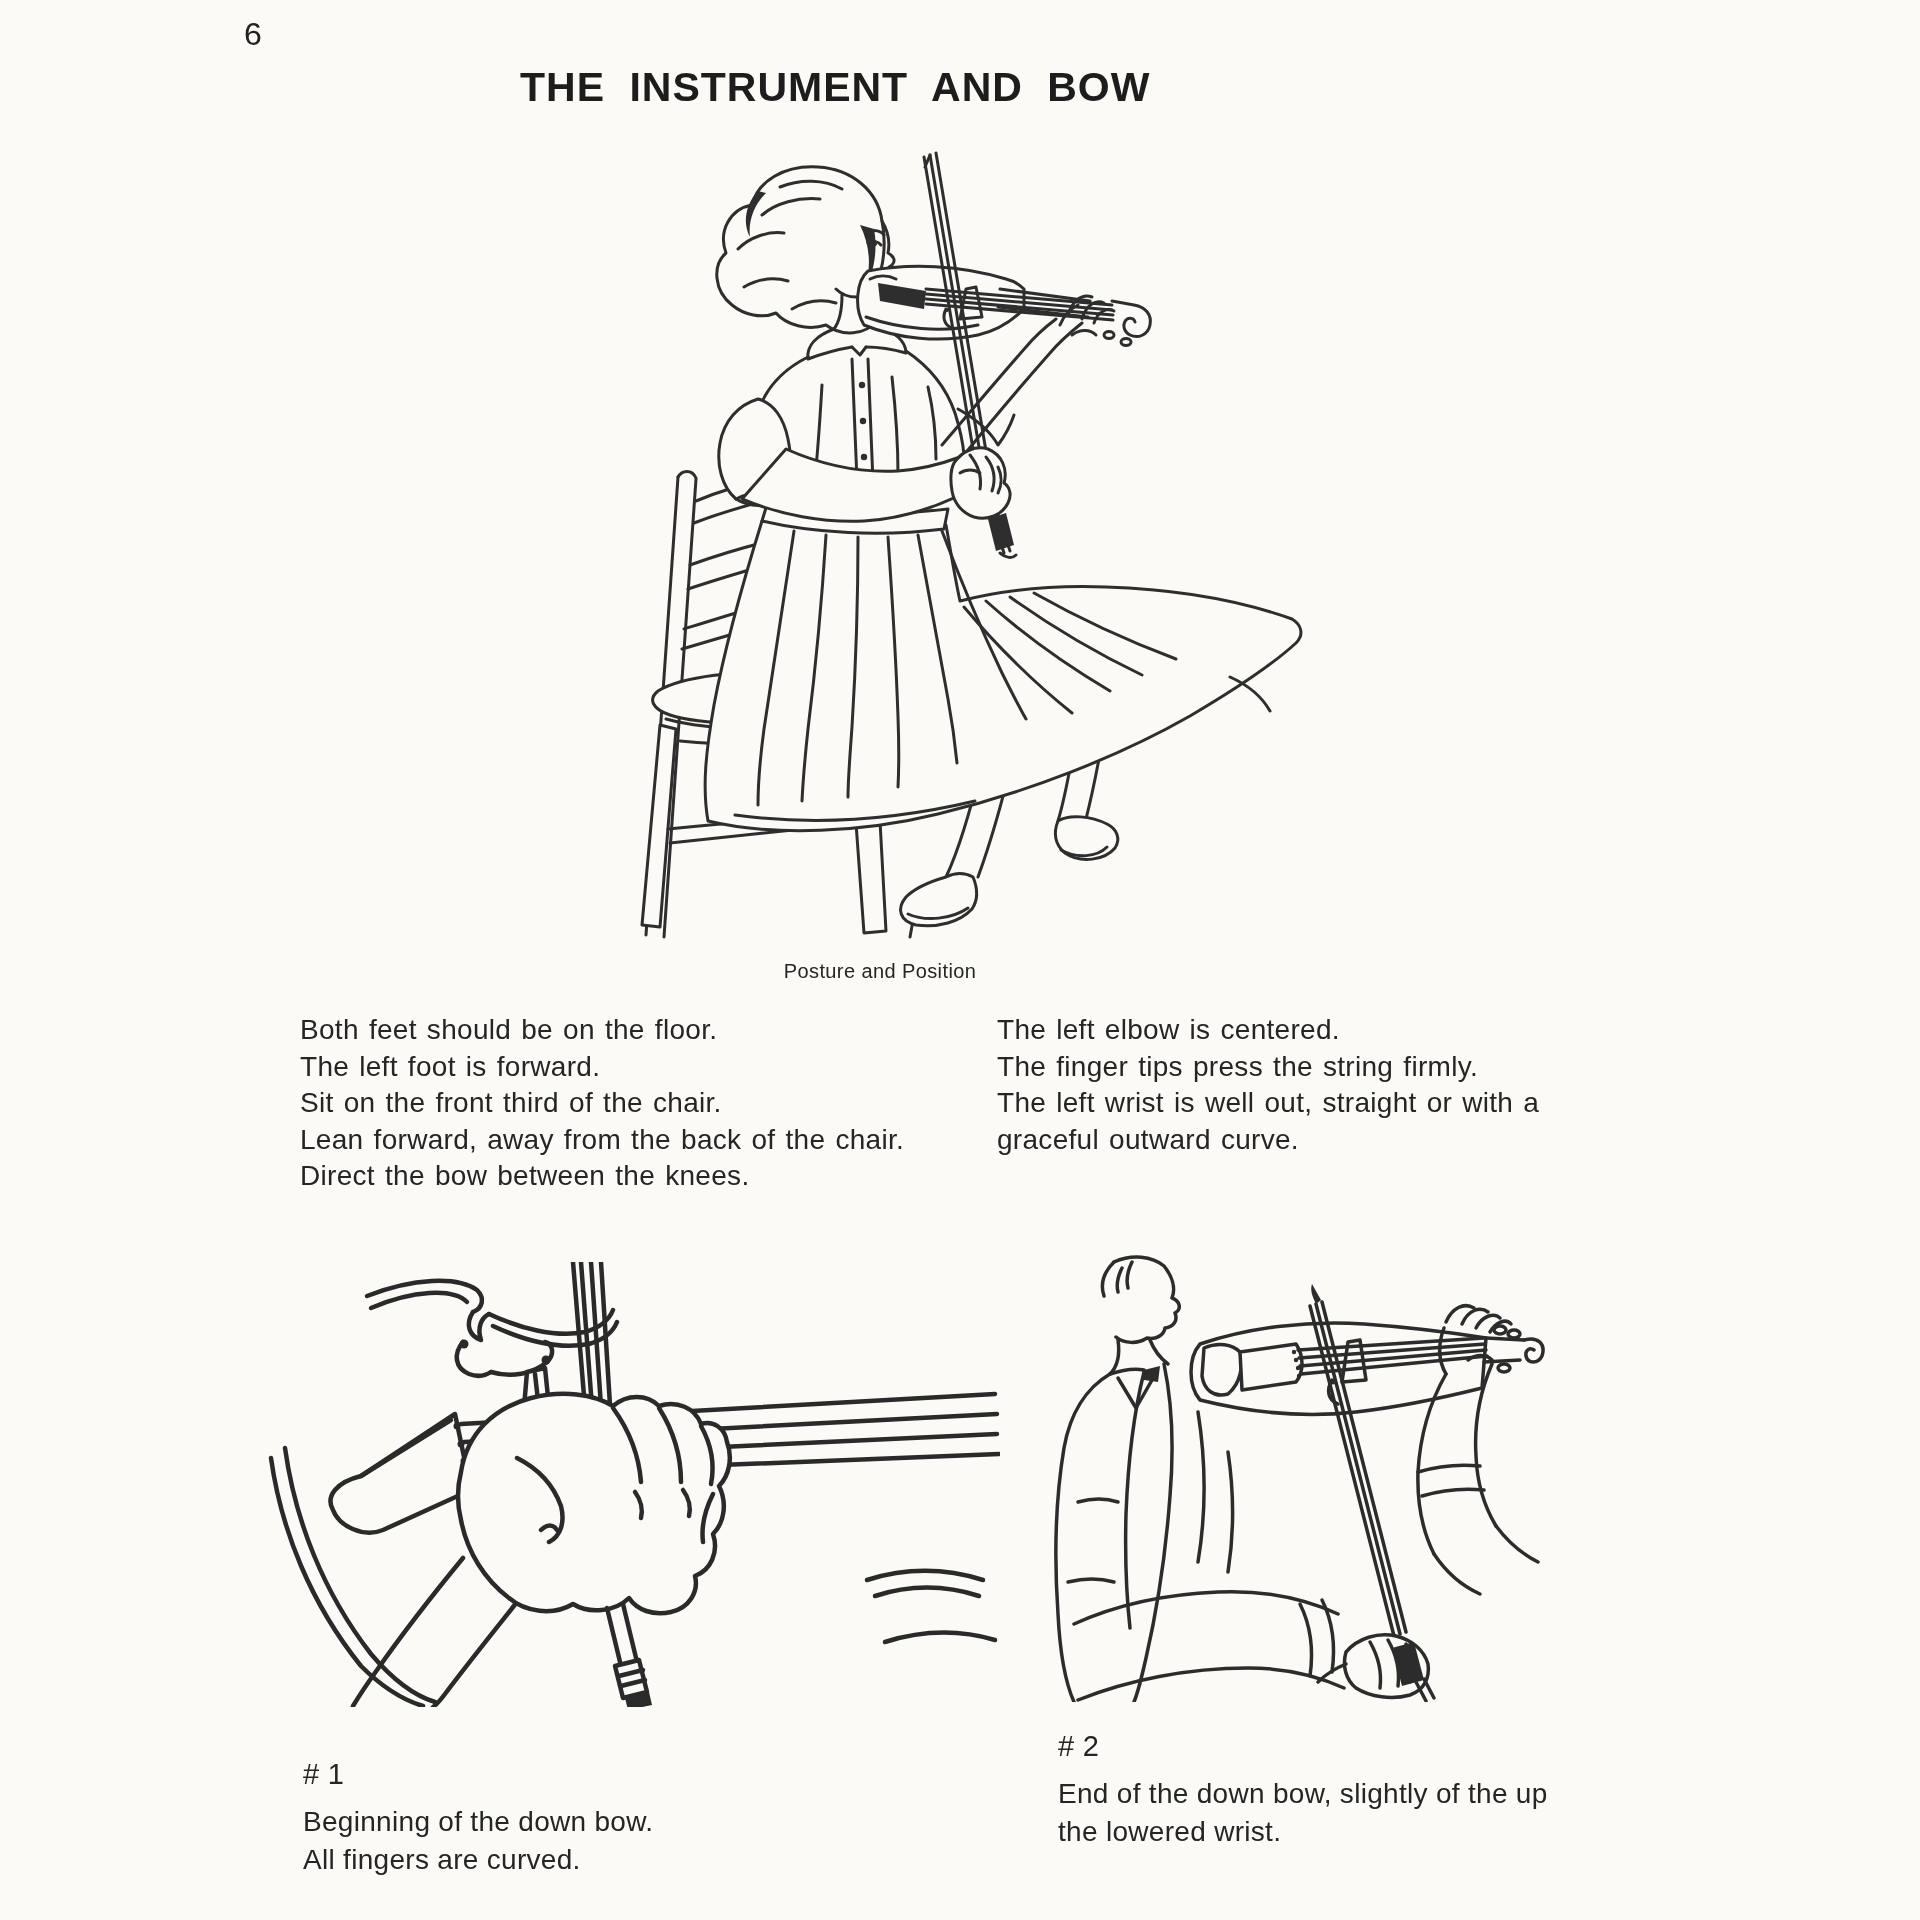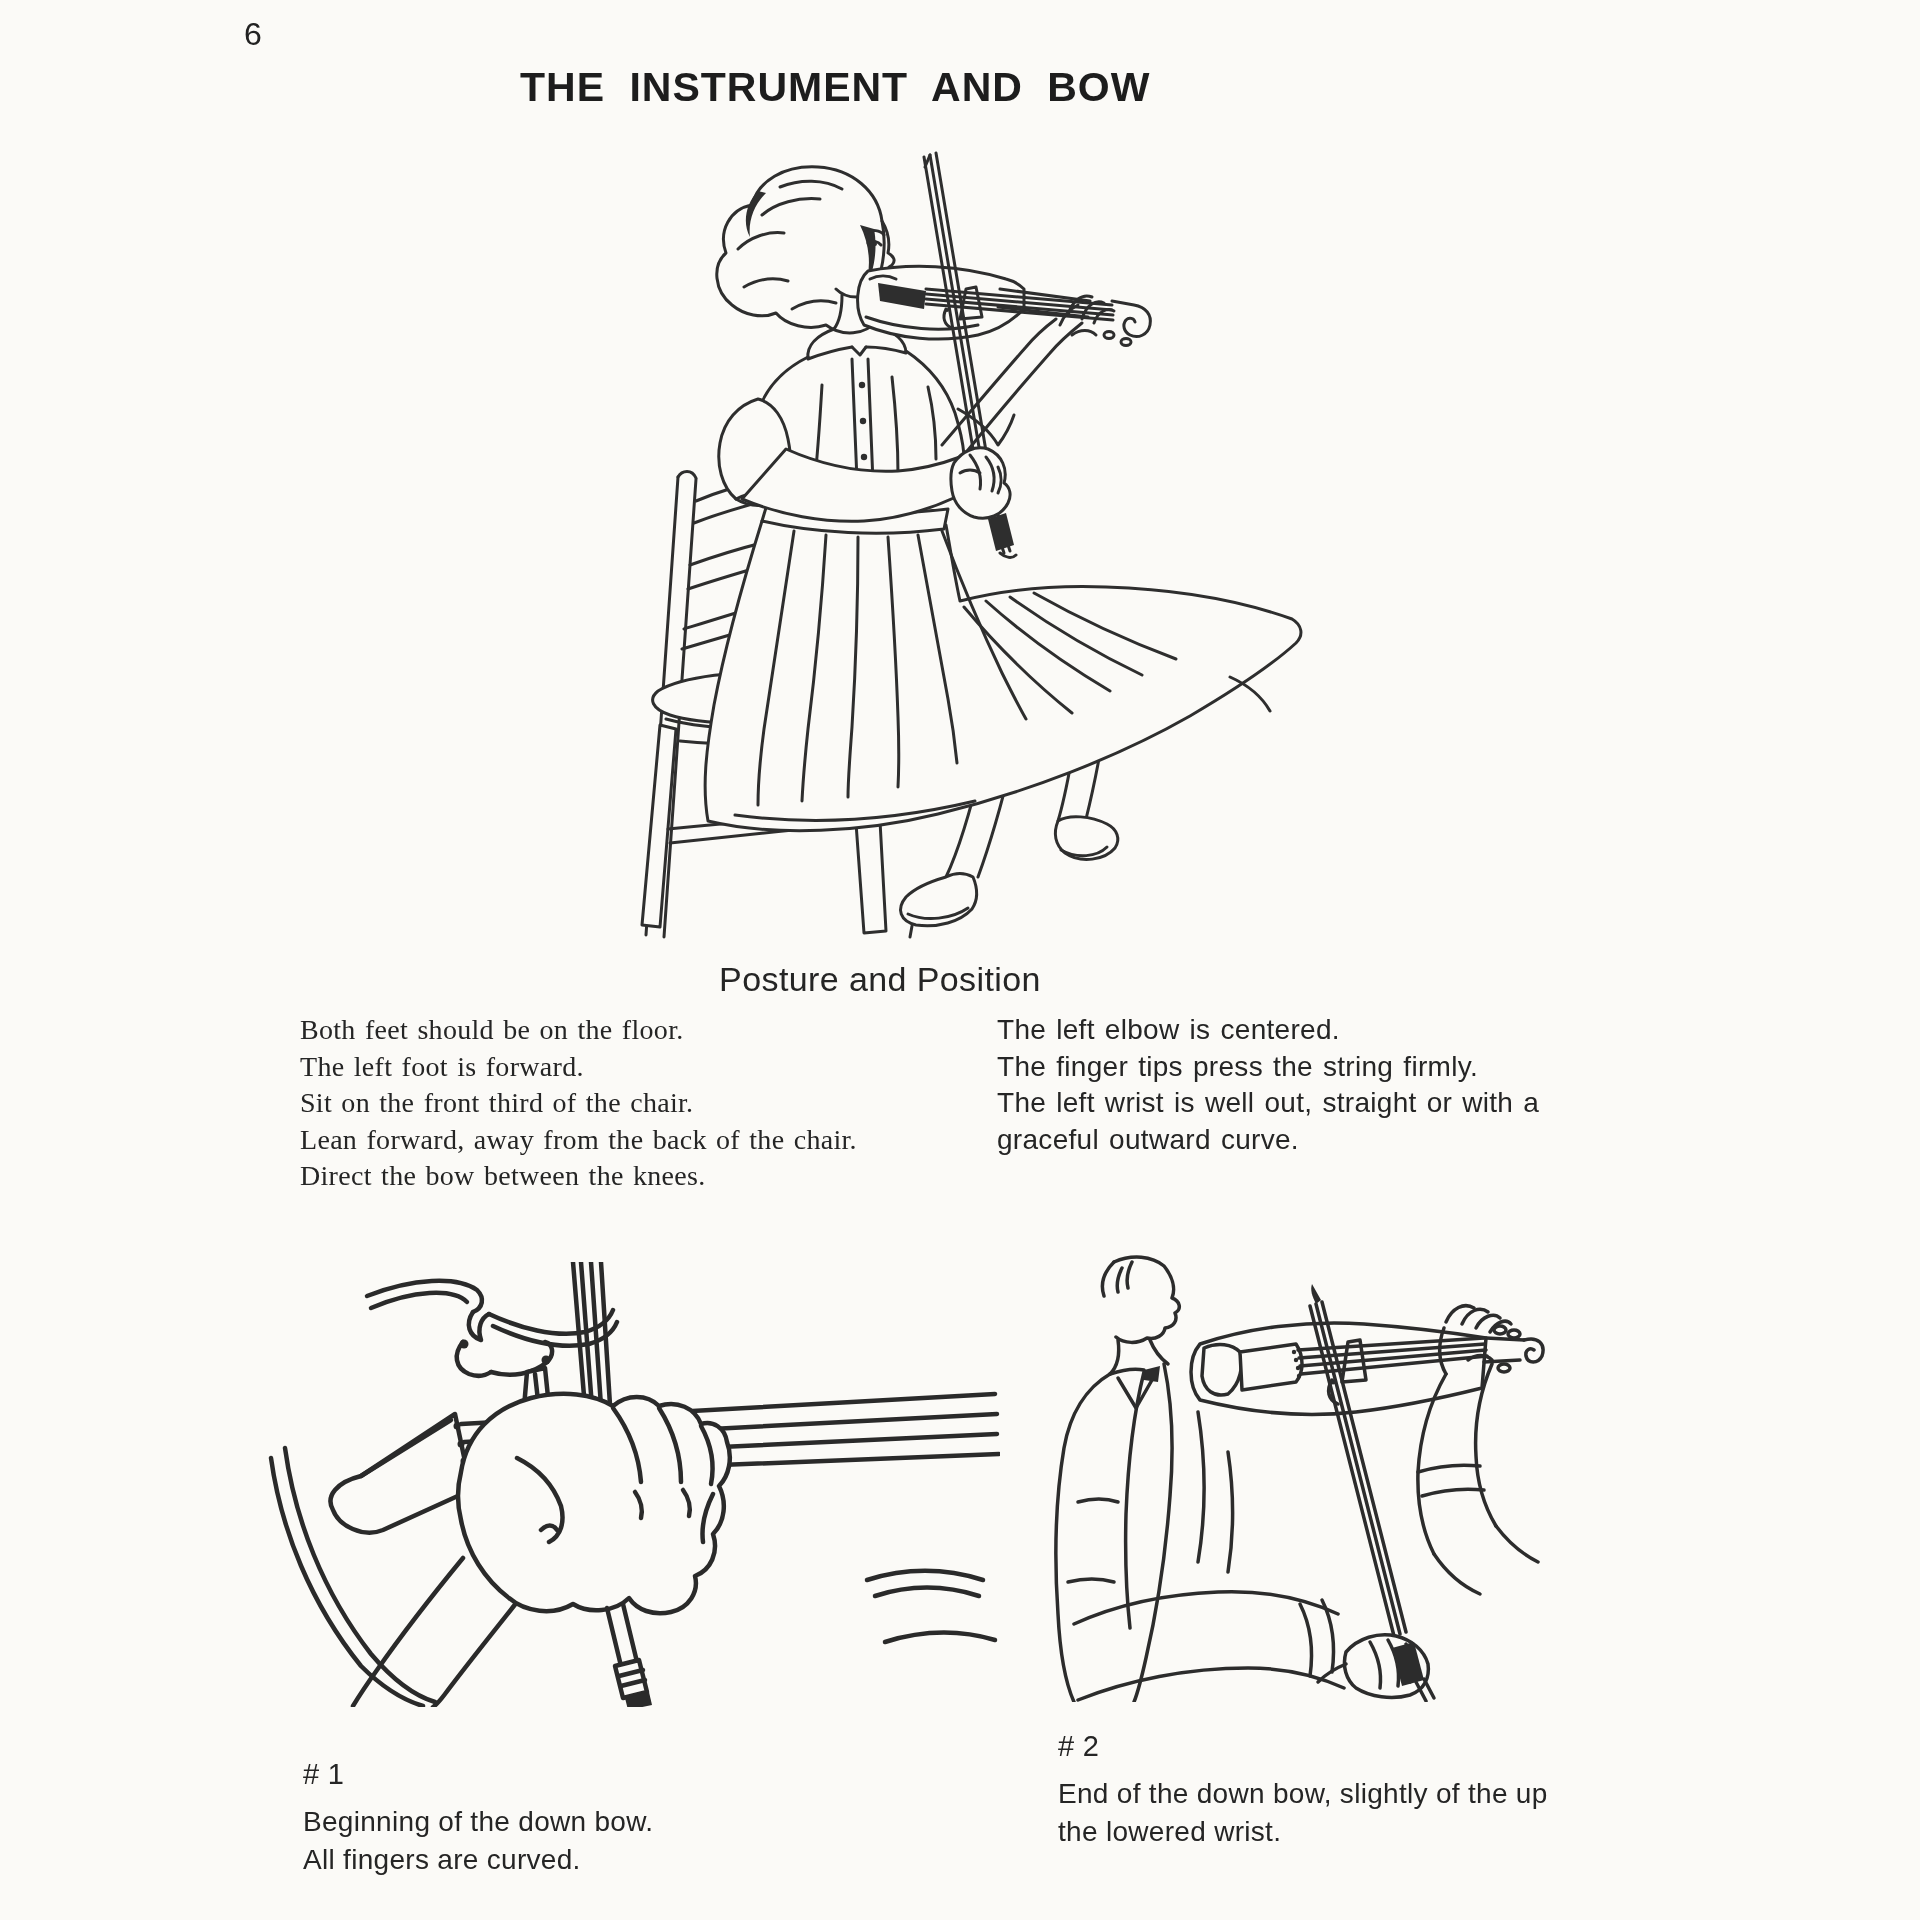--- a/index.html
+++ b/index.html
@@ -9,27 +9,27 @@
   }
   .page-num{position:absolute;left:244px;top:16px;font-size:32px;color:#222;}
   .title{
     position:absolute;left:520px;top:64px;width:720px;text-align:left;
     font-size:41px;font-weight:bold;letter-spacing:1px;word-spacing:12px;color:#1d1d1d;
   }
   .fig{position:absolute;}
   .fig svg{display:block;width:100%;height:100%;}
   .caption{
     position:absolute;left:530px;top:960px;width:700px;text-align:center;
-    font-size:34px;letter-spacing:0.4px;color:#252525;
+    font-size:20px;letter-spacing:0.4px;color:#252525;
   }
   .col{
     position:absolute;top:1012px;font-size:28px;line-height:36.5px;
     letter-spacing:0.3px;word-spacing:2px;color:#252525;
   }
-  .col-left{left:300px;width:700px;font-family:Liberation Serif, serif;}
+  .col-left{left:300px;width:700px;}
   .col-right{left:997px;width:724px;}
   .col div{white-space:nowrap;}
   .fig-caption{position:absolute;font-size:28px;letter-spacing:0.3px;color:#252525;}
   .fig-caption .fig-label{font-size:29px;display:block;margin-bottom:12px;}
   .fig-caption .cap-line{display:block;line-height:37.5px;white-space:nowrap;}
   .cap-1{left:303px;top:1758px;}
   .cap-2{left:1058px;top:1730px;}
   
   .lk{fill:none;stroke:#2e2e2e;stroke-width:3;stroke-linecap:round;stroke-linejoin:round;}
   .lkw{fill:#fbfaf7;stroke:#2e2e2e;stroke-width:3;stroke-linecap:round;stroke-linejoin:round;}

